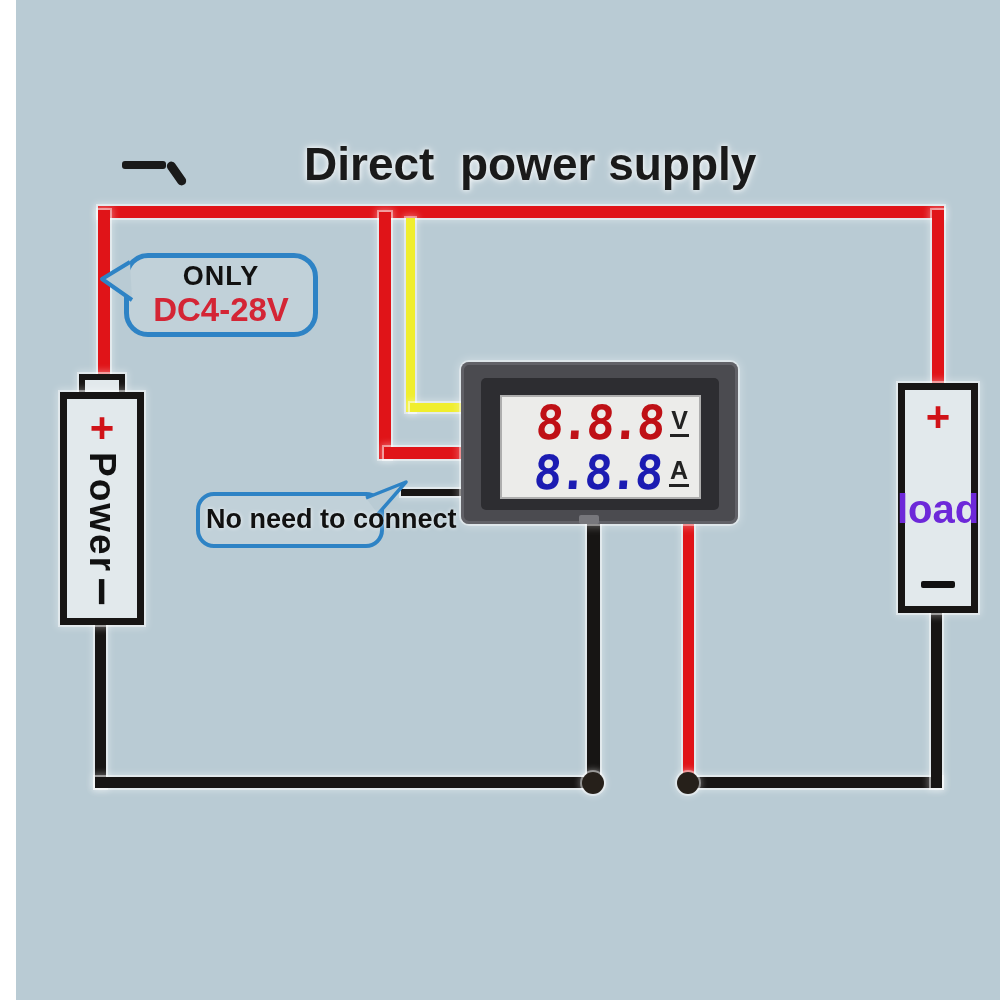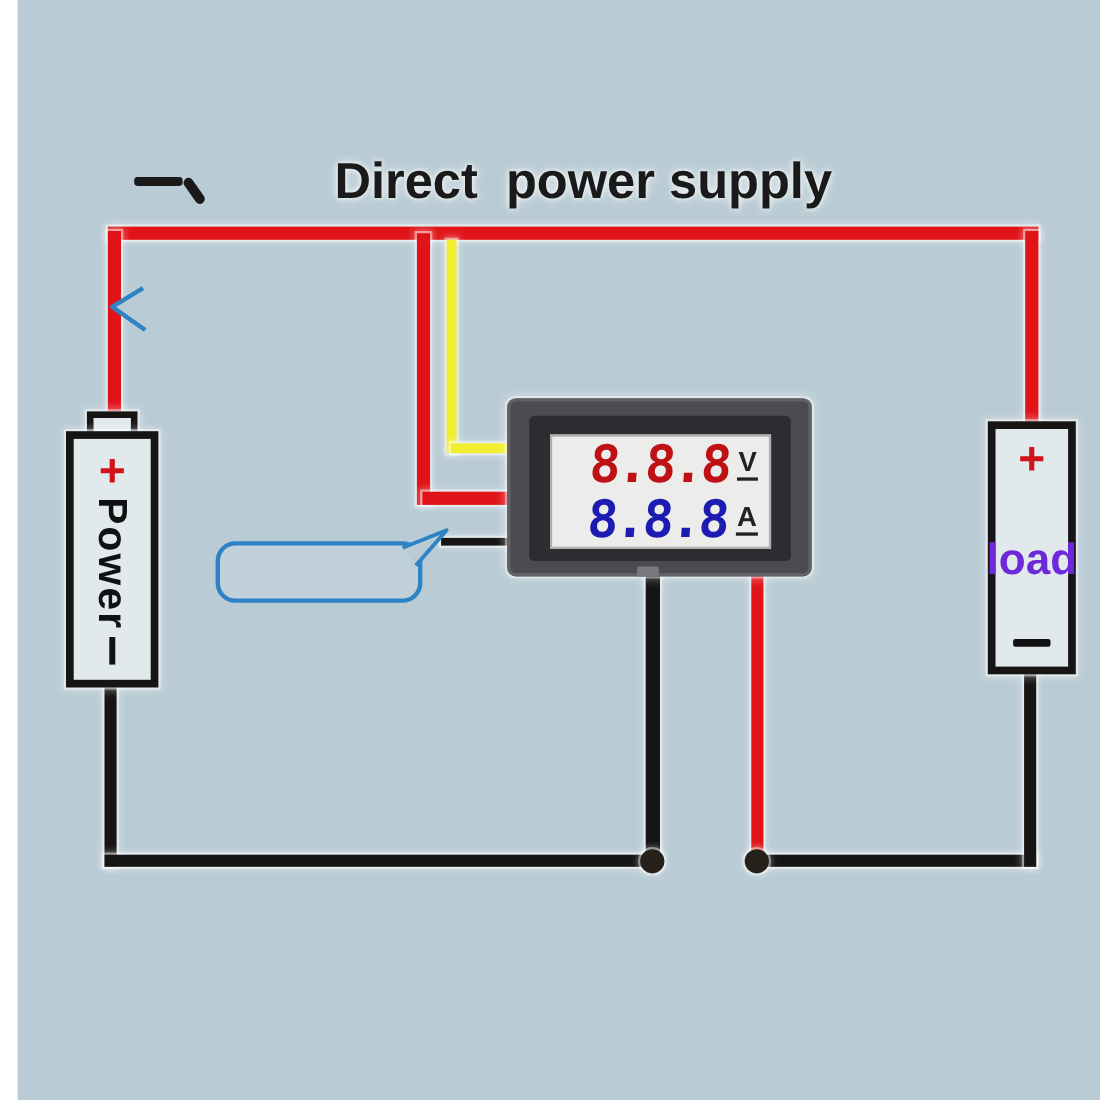--- a/index.html
+++ b/index.html
@@ -154,19 +154,24 @@
           <span class="unit">A</span>
         </div>
       </div>
     </div>
   </div>
   <div class="abs meter-notch"></div>
 
   <svg class="abs tail" style="left:78px;top:254px;" width="44" height="56" viewBox="0 0 44 56">
     <path d="M36,8 L8,25 L38,46" fill="var(--bg)" stroke="var(--bubble-border)" stroke-width="4" stroke-linejoin="round"></path>
   </svg>
+  <div class="abs bubble bubble-only">
+    <span class="only-line1">ONLY</span>
+    <span class="only-line2">DC4-28V</span>
+  </div>
 
   <svg class="abs tail" style="left:340px;top:470px;" width="58" height="52" viewBox="0 0 58 52">
     <path d="M10,28 L50,12 L22,44" fill="var(--bg)" stroke="var(--bubble-border)" stroke-width="3.5" stroke-linejoin="round"></path>
   </svg>
   <div class="abs bubble bubble-noconnect"></div>
+  <div class="abs noconnect-text">No need to connect</div>
 
 </div>
 
 </body></html>

